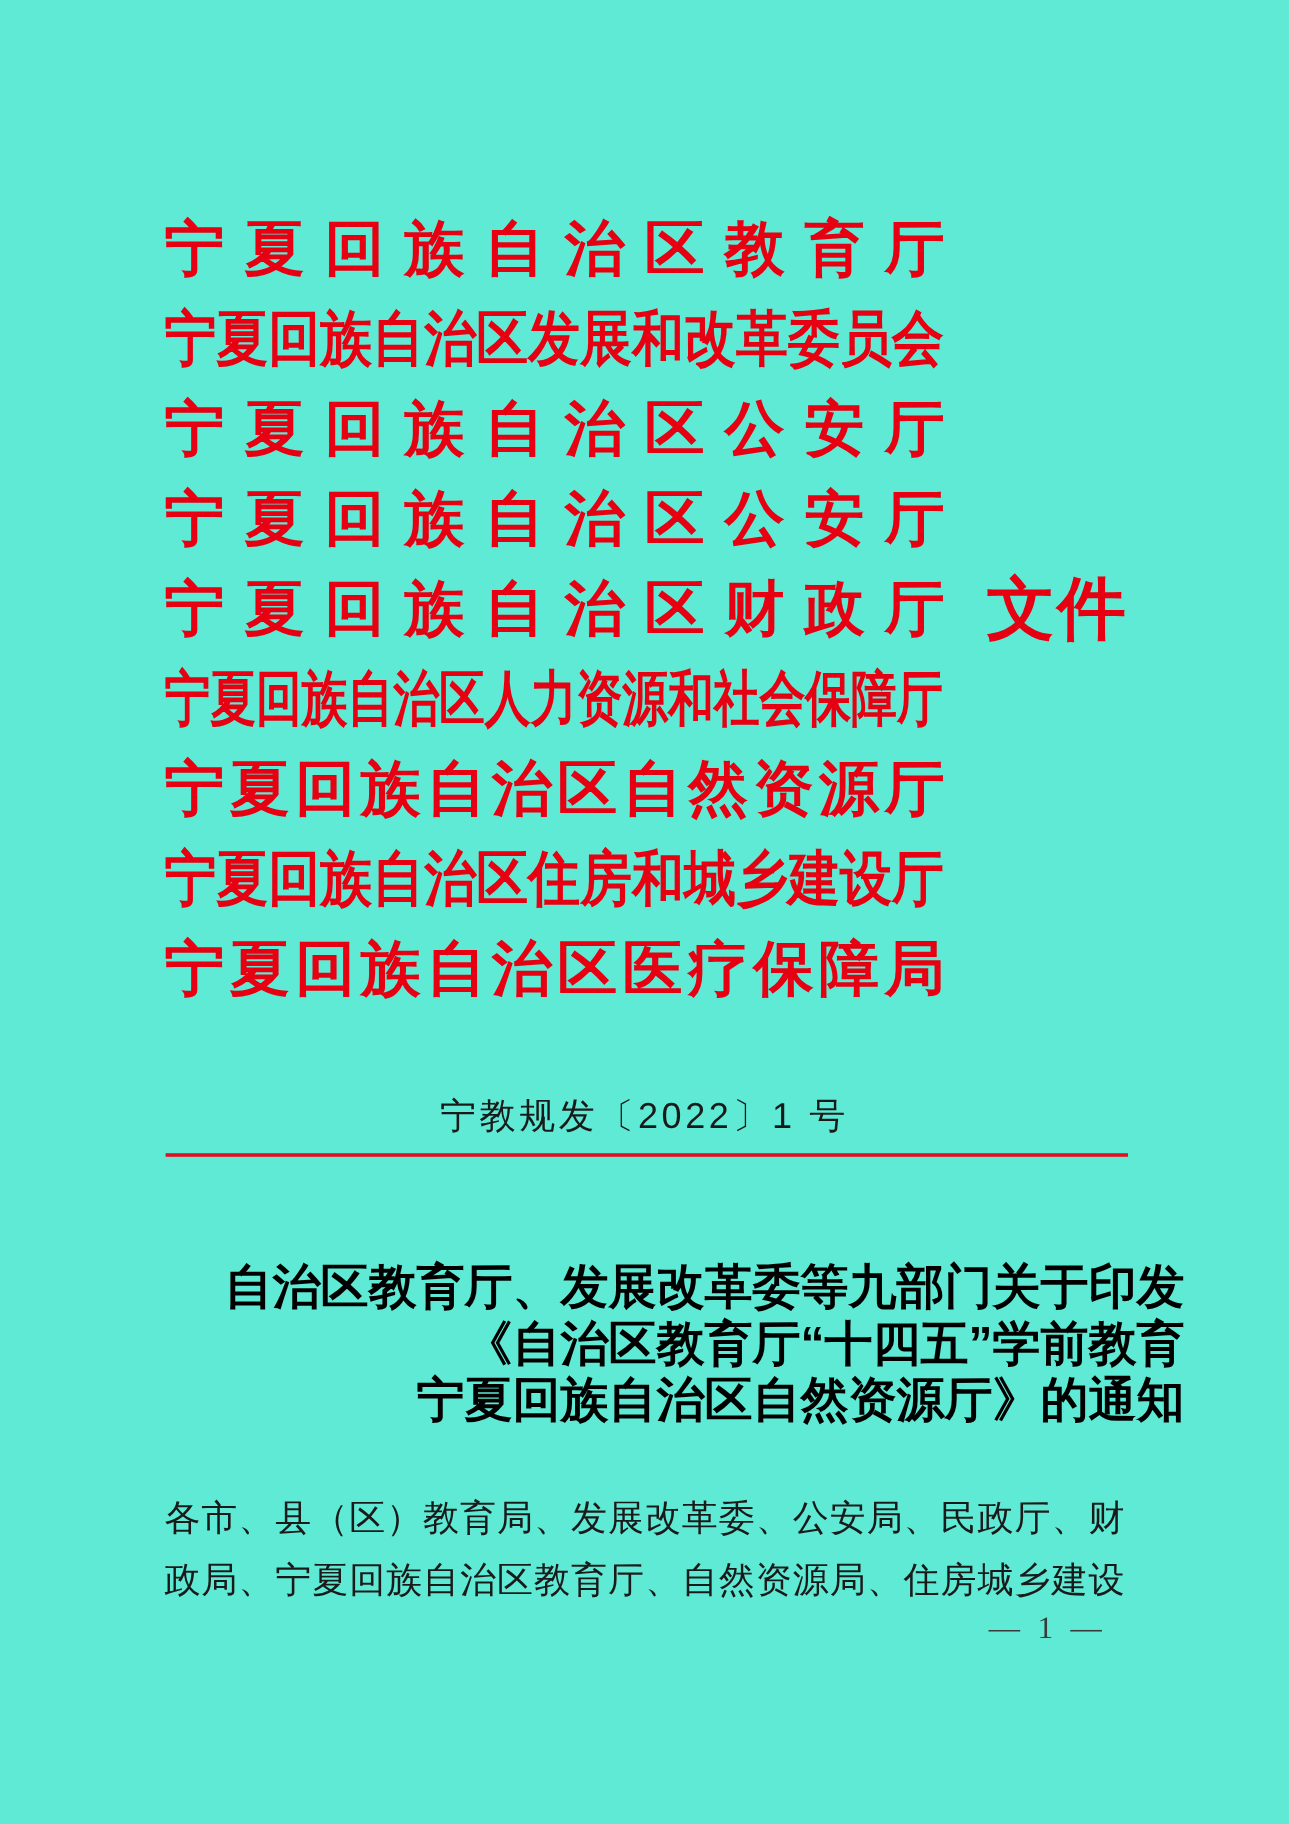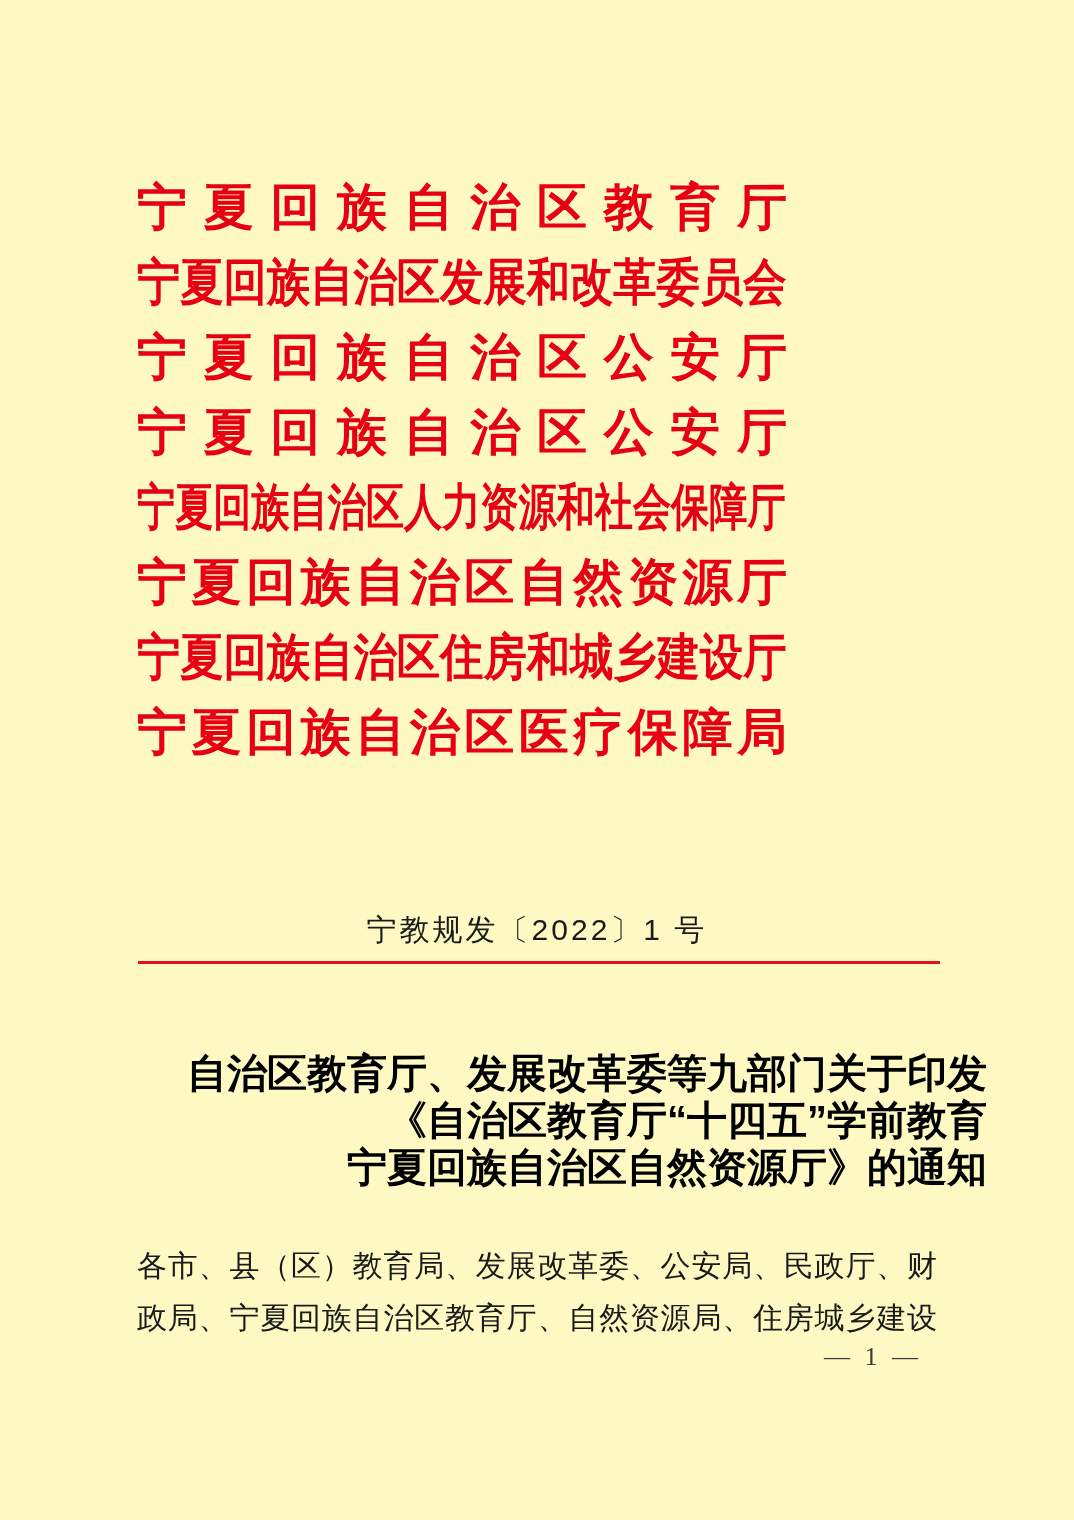--- a/index.html
+++ b/index.html
@@ -4,21 +4,21 @@
 <style>
   html, body {
     margin: 0;
     padding: 0;
     background: #ffffff;
   }
   .page {
     position: relative;
     width: 1074px;
     height: 1520px;
-    background: #fef9c3;
+    background: #5eead4;
     overflow: hidden;
     font-family: "Liberation Serif", serif;
   }
 
   
   .letterhead {
     position: absolute;
     left: 137px;
     top: 170px;
     width: 650px;
@@ -145,34 +145,38 @@
     </div>
     <div class="dept-line squeeze squeeze-15">
       <span class="dept-text">宁夏回族自治区发展和改革委员会</span>
     </div>
     <div class="dept-line">
       <span class="dept-text">宁夏回族自治区公安厅</span>
     </div>
     <div class="dept-line">
       <span class="dept-text">宁夏回族自治区公安厅</span>
     </div>
+    <div class="dept-line">
+      <span class="dept-text">宁夏回族自治区财政厅</span>
+    </div>
     <div class="dept-line squeeze squeeze-17">
       <span class="dept-text">宁夏回族自治区人力资源和社会保障厅</span>
     </div>
     <div class="dept-line">
       <span class="dept-text">宁夏回族自治区自然资源厅</span>
     </div>
     <div class="dept-line squeeze squeeze-15">
       <span class="dept-text">宁夏回族自治区住房和城乡建设厅</span>
     </div>
     <div class="dept-line">
       <span class="dept-text">宁夏回族自治区医疗保障局</span>
     </div>
   </div>
 
+  <div class="document-label">文件</div>
 
   <div class="doc-number">宁教规发〔2022〕1 号</div>
 
   <div class="red-divider"></div>
 
   <div class="doc-title">
     <div class="title-line">自治区教育厅、发展改革委等九部门关于印发</div>
     <div class="title-line">《自治区教育厅“十四五”学前教育</div>
     <div class="title-line">宁夏回族自治区自然资源厅》的通知</div>
   </div>

